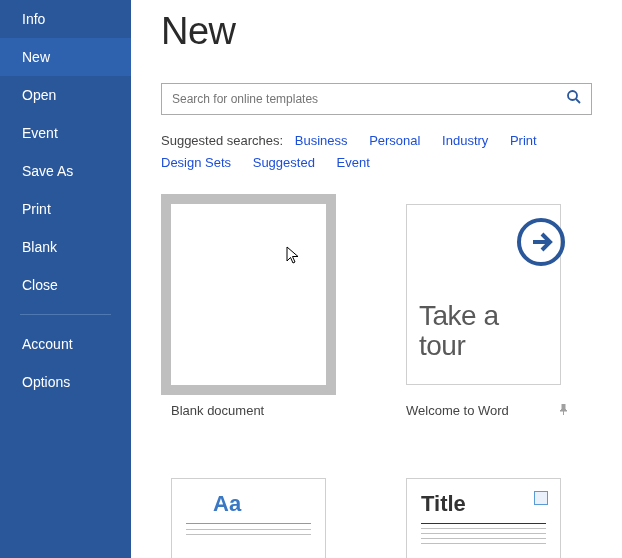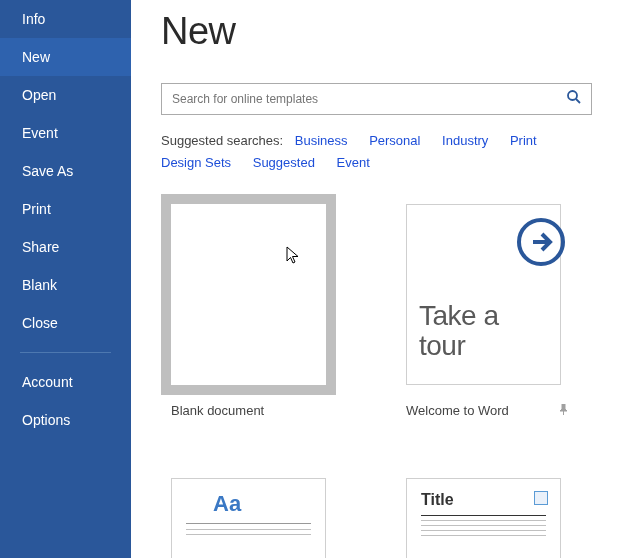--- a/index.html
+++ b/index.html
@@ -152,21 +152,21 @@
       font-weight: 600;
       margin-bottom: 6px;
       margin-left: 27px;
     }
     .aa-line {
       border-top: 1px solid #999;
       margin: 5px 0;
     }
     .title-text {
       color: #333;
-      font-size: 16px;
+      font-size: 22px;
       font-weight: 600;
       margin-bottom: 4px;
     }
     .title-doc-icon {
       position: absolute;
       top: 12px;
       right: 12px;
       width: 14px;
       height: 14px;
       border: 1.5px solid #5b9bd5;
@@ -192,21 +192,20 @@
 </head>
 <body>
 
 <div class="sidebar">
   <div class="sidebar-item"><span>Info</span></div>
   <div class="sidebar-item active"><span>New</span></div>
   <div class="sidebar-item"><span>Open</span></div>
   <div class="sidebar-item"><span>Event</span></div>
   <div class="sidebar-item"><span>Save As</span></div>
   <div class="sidebar-item"><span>Print</span></div>
-  <div class="sidebar-item"><span>Share</span></div>
   <div class="sidebar-item"><span>Blank</span></div>
   <div class="sidebar-item"><span>Close</span></div>
   <hr class="sidebar-divider">
   <div class="sidebar-item"><span>Account</span></div>
   <div class="sidebar-item"><span>Options</span></div>
 </div>
 
 <div class="main">
   <h1 class="page-title">New</h1>
 

